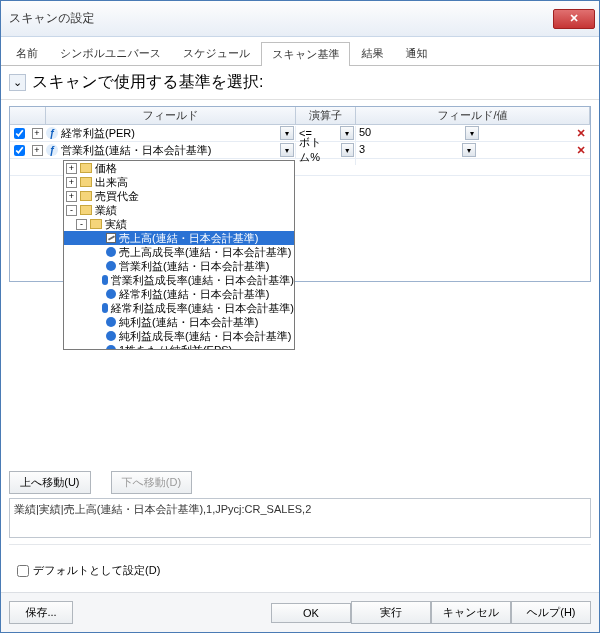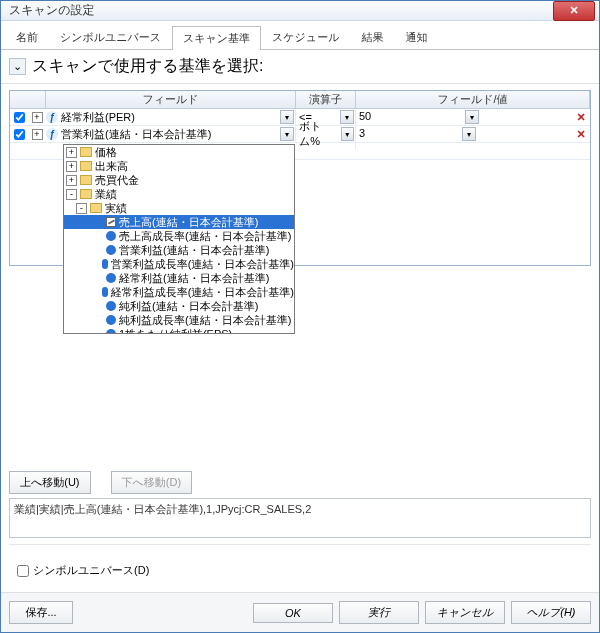--- a/index.html
+++ b/index.html
@@ -1,18 +1,18 @@
 <!DOCTYPE html>
 <html><head>
 <meta charset="utf-8">
 <style>
 * { box-sizing: border-box; margin: 0; padding: 0; font-family: "MS UI Gothic", "Meiryo", sans-serif; font-size: 11px; }
 body { background: #fff; }
 .window { width: 600px; height: 633px; border: 1px solid #4a7bb5; background: #fff; display: flex; flex-direction: column; }
-.titlebar { height: 20px; background: linear-gradient(#fdfdfd, #e8eef6); display: flex; align-items: center; padding: 0 4px 0 8px; border-bottom: 1px solid #c9d7e8; }
+.titlebar { height: 36px; background: linear-gradient(#fdfdfd, #e8eef6); display: flex; align-items: center; padding: 0 4px 0 8px; border-bottom: 1px solid #c9d7e8; }
 .titlebar .title { flex: 1; color: #333; font-size: 12px; }
 .close-btn { width: 42px; height: 20px; background: linear-gradient(#e07070, #c53535); border: 1px solid #a02020; border-radius: 2px; color: #fff; display: flex; align-items: center; justify-content: center; font-weight: bold; font-size: 13px; cursor: pointer; }
 .tabs { display: flex; border-bottom: 1px solid #c0c0c0; padding: 4px 4px 0 4px; background: #fff; }
 .tab { padding: 4px 10px; border: 1px solid transparent; border-bottom: none; cursor: pointer; color: #333; }
 .tab.active { border-color: #c0c0c0; background: #fff; position: relative; top: 1px; }
 .section-head { display: flex; align-items: center; padding: 6px 8px; gap: 6px; border-bottom: 1px solid #e0e0e0; }
 .collapse-btn { width: 17px; height: 17px; border: 1px solid #b8c4d4; background: #eef3f9; display: flex; align-items: center; justify-content: center; cursor: pointer; font-size: 10px; }
 .section-title { font-size: 16px; }
 .content { flex: 1; padding: 6px 8px; display: flex; flex-direction: column; overflow: hidden; }
 .grid-area { border: 1px solid #9cb2ce; position: relative; height: 176px; }
@@ -43,41 +43,41 @@
 .edit-icon::after { content: ""; position: absolute; width: 7px; height: 2px; background: #666; top: 3px; left: 1px; transform: rotate(-30deg); }
 .tree-item.selected { background: #2a72d4; color: #fff; }
 .indent1 { padding-left: 12px; }
 .indent2 { padding-left: 28px; }
 .move-buttons { margin-top: auto; padding-top: 6px; display: flex; gap: 20px; }
 .btn { border: 1px solid #b0b6bd; background: linear-gradient(#fdfdfd,#ebeef1); padding: 3px 10px; cursor: pointer; min-width: 64px; text-align: center; }
 .btn.disabled { color: #9a9a9a; cursor: default; }
 .path-box { margin-top: 4px; border: 1px solid #c0c7d0; height: 40px; padding: 3px 4px; font-size: 11px; color: #333; }
 .default-row { display: flex; align-items: center; gap: 4px; padding: 18px 8px 8px 8px; border-top: 1px solid #e4e7eb; margin-top: 6px; }
 .default-row input { width: 12px; height: 12px; }
-.bottom-bar { display: flex; align-items: center; padding: 8px; gap: 6px; border-top: 1px solid #dcdfe4; background: #f5f6f8; }
+.bottom-bar { display: flex; align-items: center; padding: 8px; border-top: 1px solid #dcdfe4; background: #f5f6f8; }
 .bottom-bar .spacer { flex: 1; }
-.btn.primary { min-width: 80px; font-style: italic; }
+.btn.primary { min-width: 80px; }
 </style>
 </head>
 <body>
 
 <div class="window">
 
   <div class="titlebar">
     <span class="title">スキャンの設定</span>
     <div class="close-btn">
       <span>✕</span>
     </div>
   </div>
 
   <div class="tabs">
     <div class="tab">名前</div>
     <div class="tab">シンボルユニバース</div>
+    <div class="tab">スケジュール</div>
     <div class="tab active">スキャン基準</div>
-    <div class="tab">スケジュール</div>
     <div class="tab">結果</div>
     <div class="tab">通知</div>
   </div>
 
   <div class="section-head">
     <div class="collapse-btn">
       <span>⌄</span>
     </div>
     <span class="section-title">スキャンで使用する基準を選択:</span>
   </div>
@@ -222,21 +222,21 @@
       <div class="btn">上へ移動(U)</div>
       <div class="btn disabled">下へ移動(D)</div>
     </div>
 
     <div class="path-box">
       <span>業績|実績|売上高(連結・日本会計基準),1,JPycj:CR_SALES,2</span>
     </div>
 
     <div class="default-row">
       <input type="checkbox" style="">
-      <span>シンボルユニバース(D)</span>
+      <span>デフォルトとして設定(D)</span>
     </div>
 
   </div>
 
   <div class="bottom-bar">
     <div class="btn">保存...</div>
     <div class="spacer"></div>
     <div class="btn primary">OK</div>
     <div class="btn primary">実行</div>
     <div class="btn primary">キャンセル</div>

